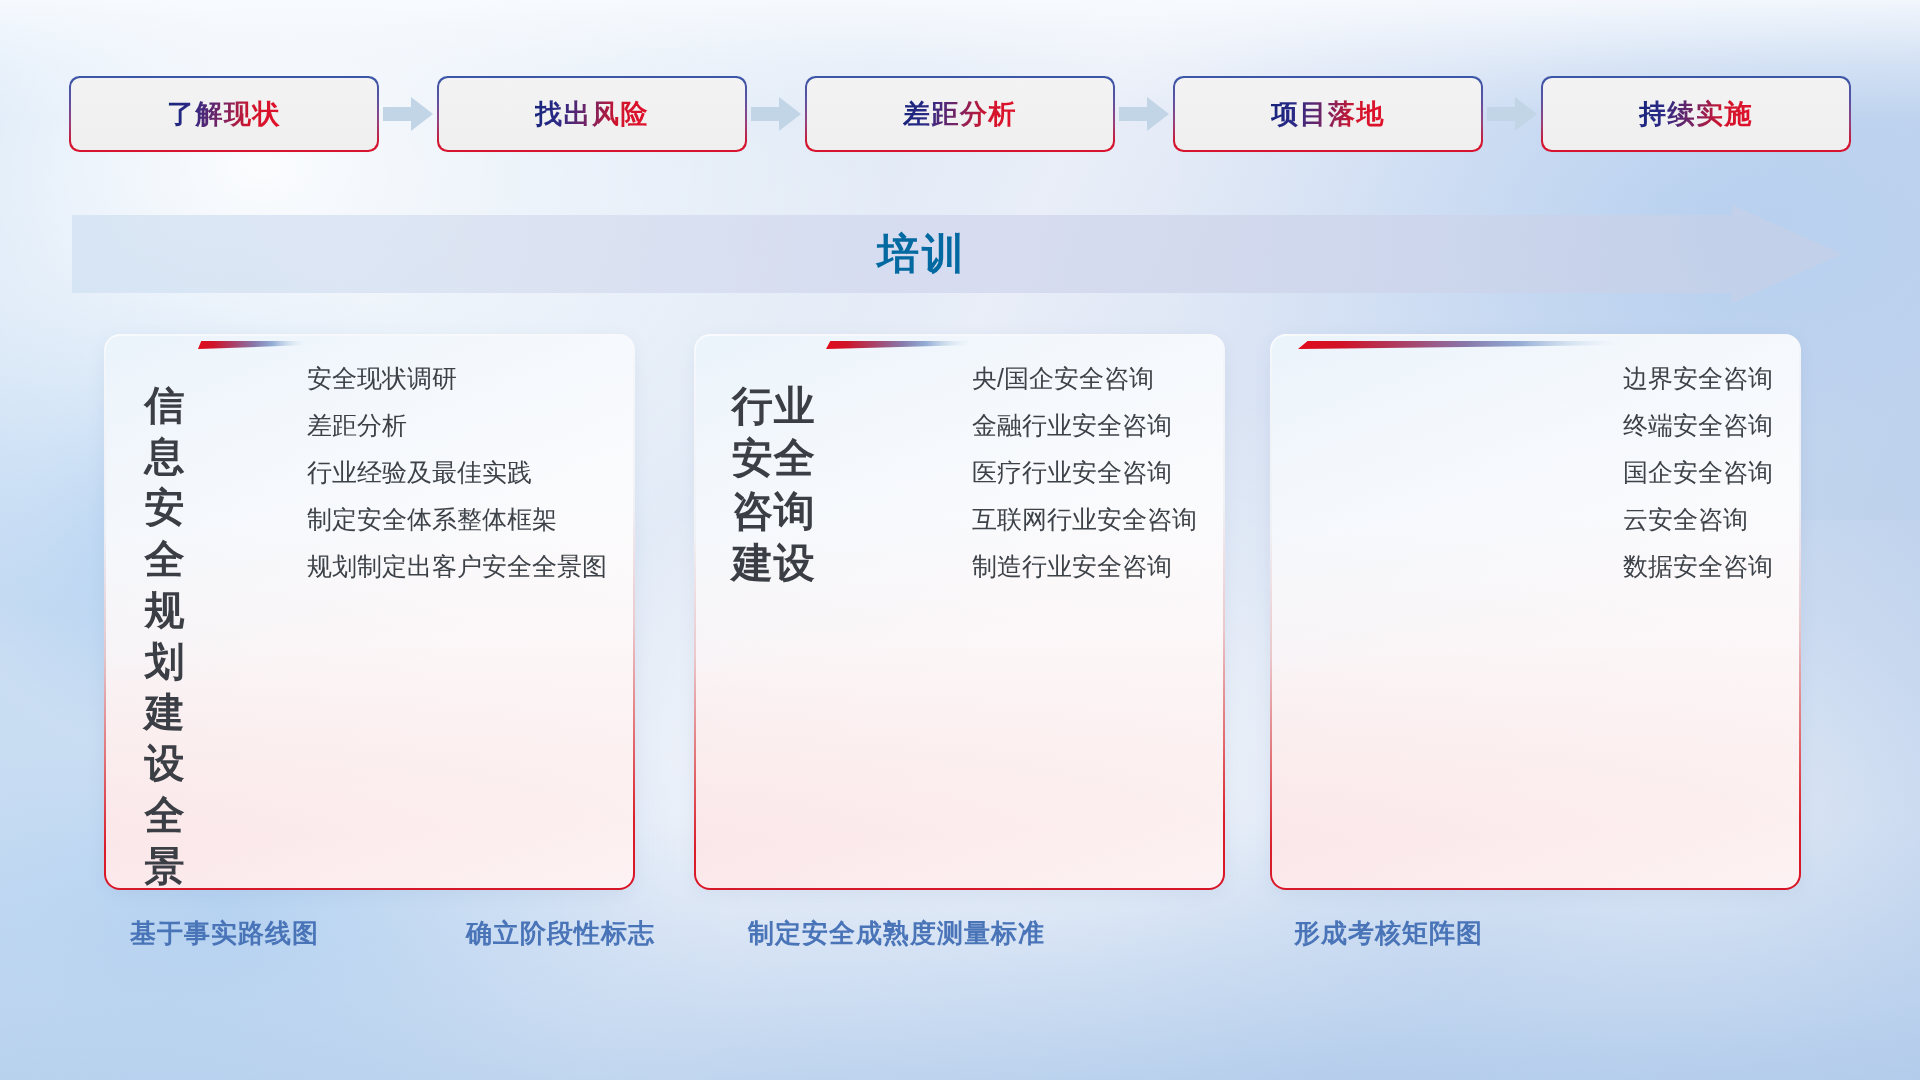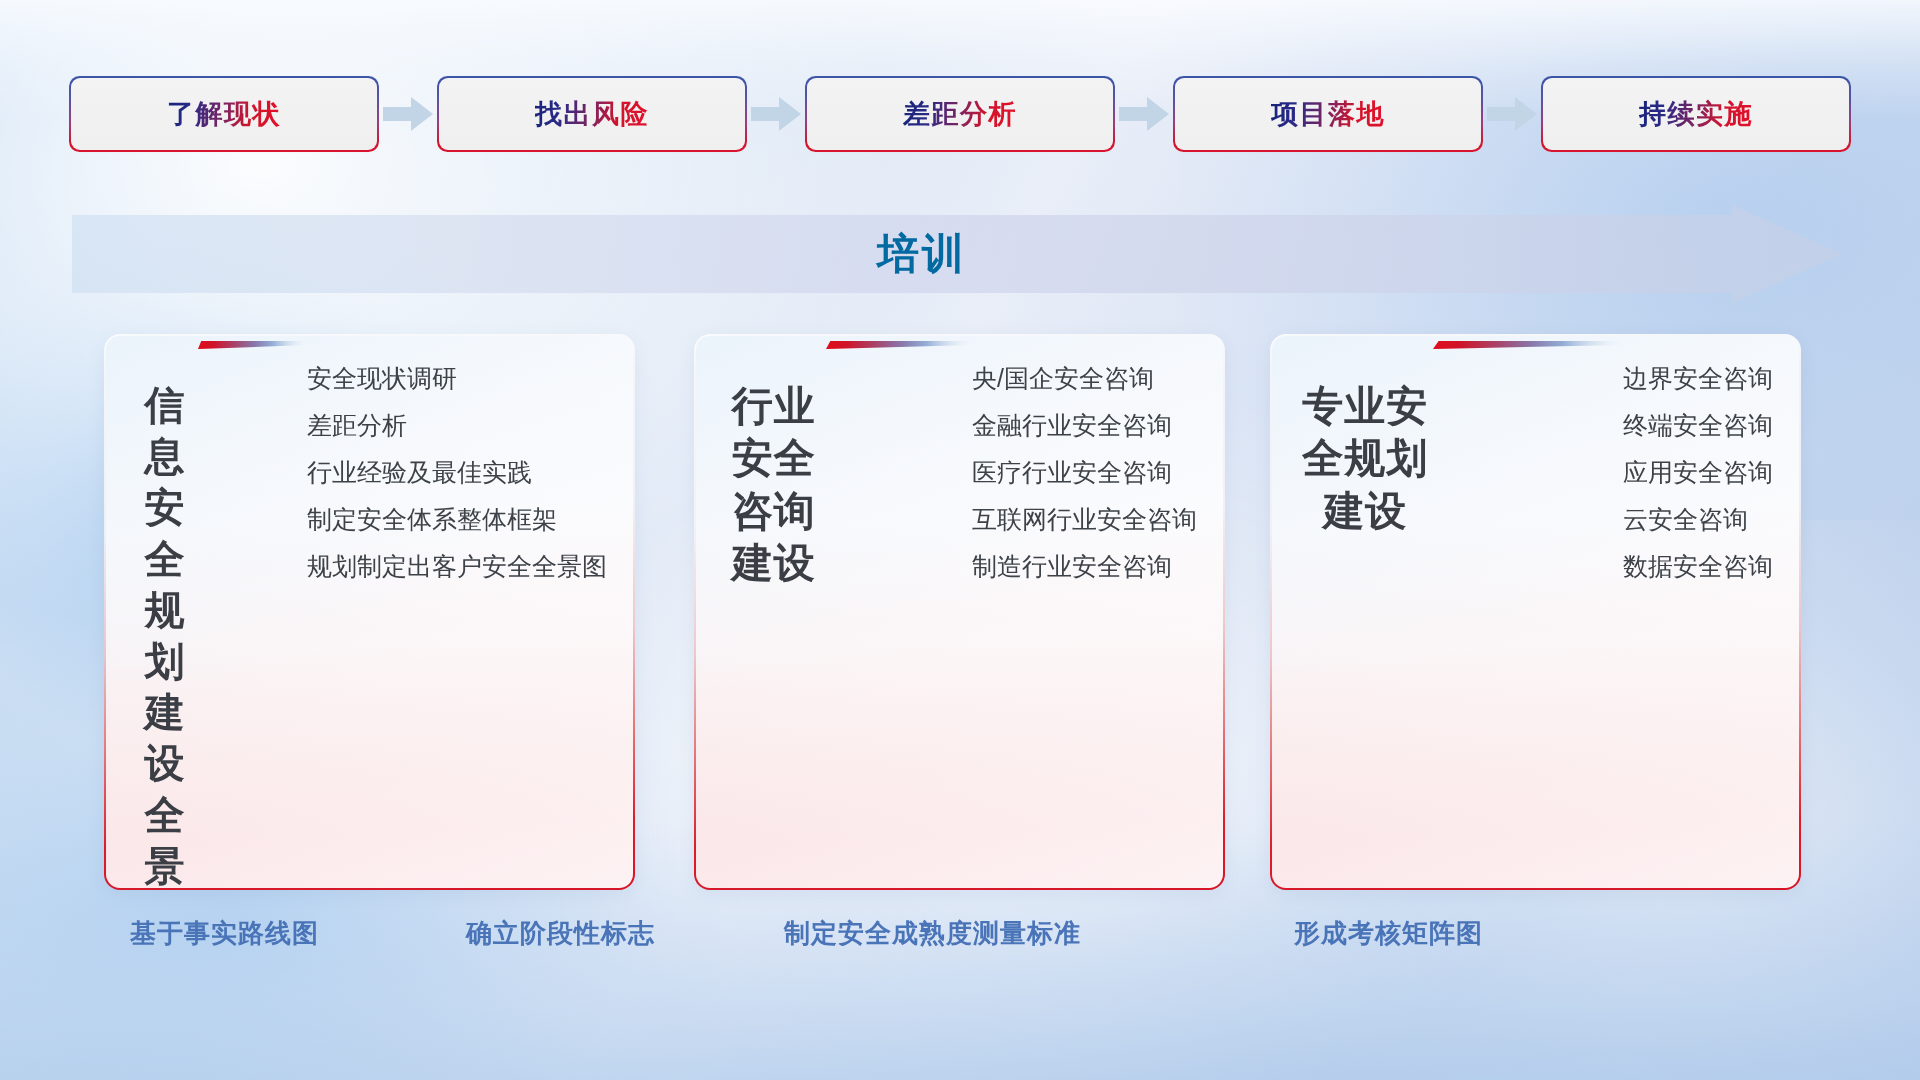--- a/index.html
+++ b/index.html
@@ -312,48 +312,47 @@
           <div class="li">医疗行业安全咨询</div>
           <div class="li">互联网行业安全咨询</div>
           <div class="li">制造行业安全咨询</div>
         </div>
       </div>
     </div>
 
     <div class="card" id="card-3">
       <div class="card-inner">
         <div class="card-sheen"></div>
-        <div class="card-title">专业安全规划建设</div>
         <div class="card-divider">
           <svg width="100%" height="12" viewBox="0 0 475 12" preserveAspectRatio="none" aria-hidden="true">
             <defs>
               <linearGradient id="divG3" x1="0" y1="0" x2="1" y2="0">
                 <stop offset="0%" stop-color="#e00d1c" stop-opacity="1"></stop>
                 <stop offset="14%" stop-color="#d01328" stop-opacity="1"></stop>
                 <stop offset="34%" stop-color="#a43a63" stop-opacity="0.95"></stop>
                 <stop offset="52%" stop-color="#7a66a0" stop-opacity="0.88"></stop>
                 <stop offset="68%" stop-color="#6f8fc4" stop-opacity="0.72"></stop>
                 <stop offset="84%" stop-color="#aac3de" stop-opacity="0.38"></stop>
                 <stop offset="100%" stop-color="#dfe8f2" stop-opacity="0"></stop>
               </linearGradient>
             </defs>
             <path d="M0 11 L14 3 L475 3 L475 7 L4 11 Z" fill="url(#divG3)"></path>
           </svg>
         </div>
         <div class="card-list">
           <div class="li">边界安全咨询</div>
           <div class="li">终端安全咨询</div>
-          <div class="li">应用安全咨询</div>
+          <div class="li">国企安全咨询</div>
           <div class="li">云安全咨询</div>
           <div class="li">数据安全咨询</div>
         </div>
       </div>
     </div>
   </div>
 
   <div id="bottom-labels">
     <div class="blabel" style="left:130px;">基于事实路线图</div>
     <div class="blabel" style="left:466px;">确立阶段性标志</div>
-    <div class="blabel" style="left:784px;">制定安全成熟度测量标准</div>
+    <div class="blabel" style="left:748px;">制定安全成熟度测量标准</div>
     <div class="blabel" style="left:1294px;">形成考核矩阵图</div>
   </div>
 
 </div>
 
 </body></html>

